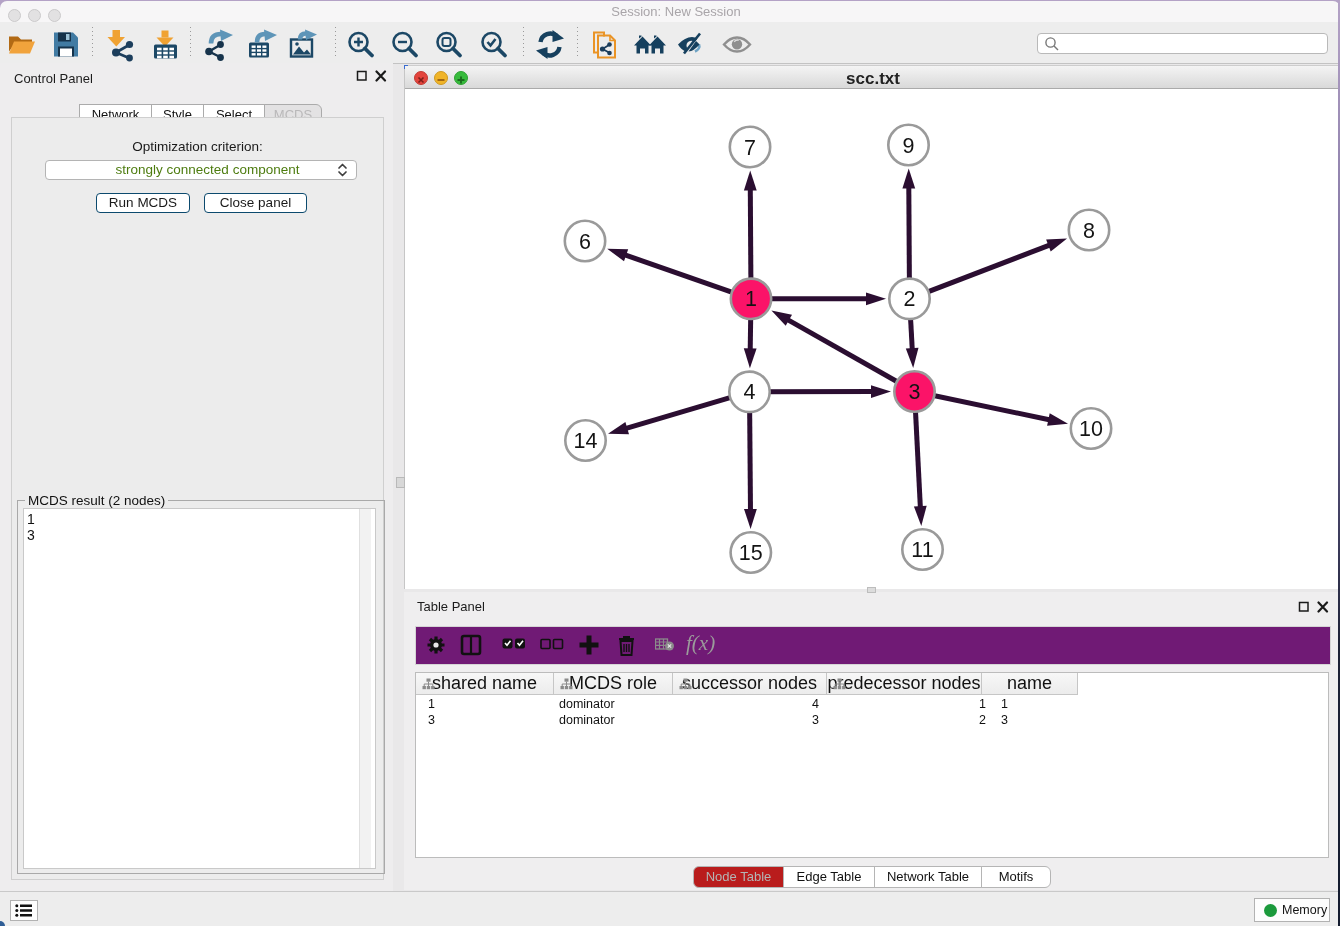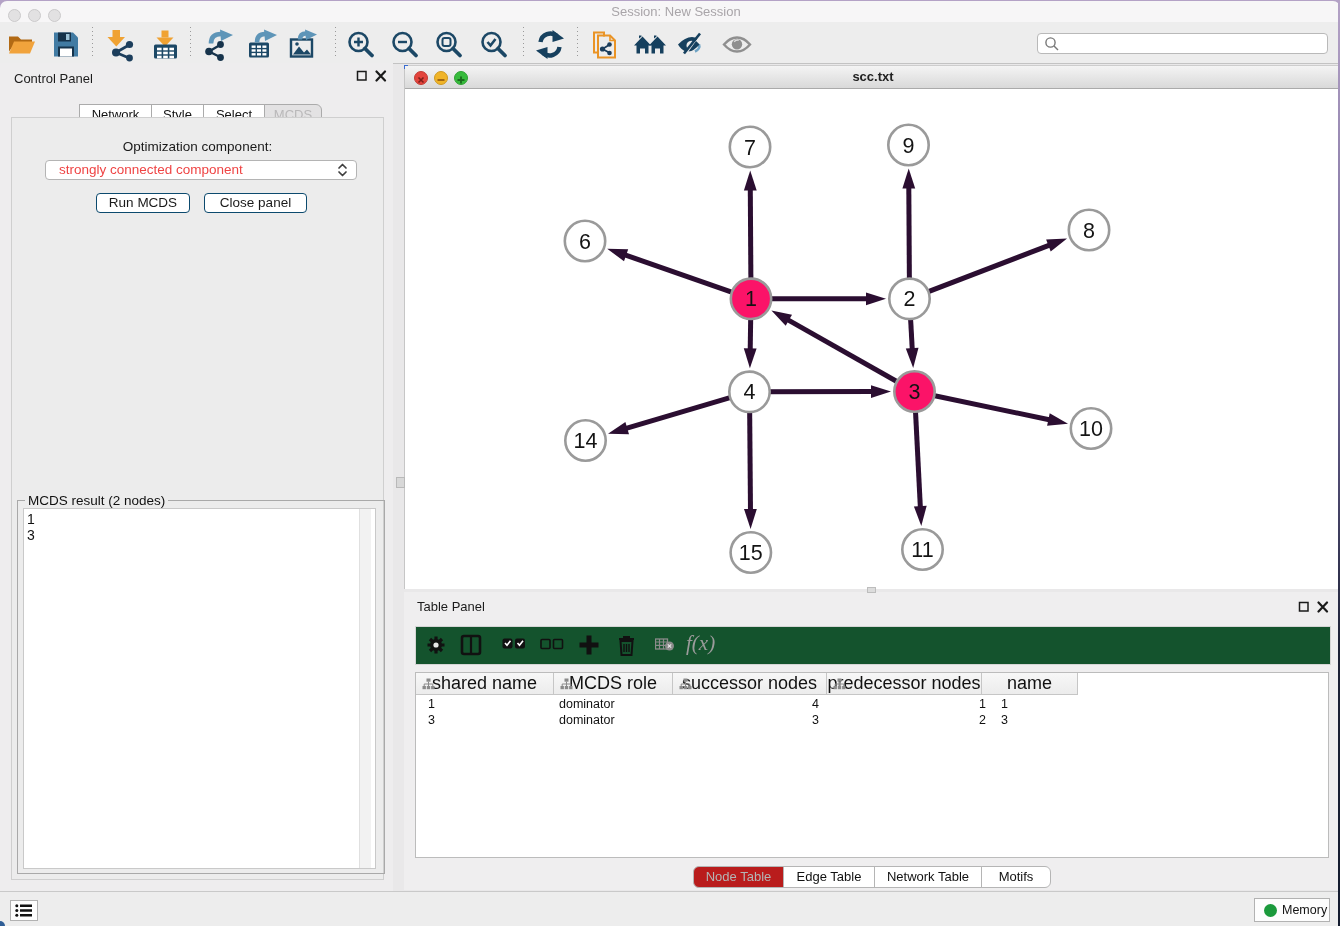--- a/index.html
+++ b/index.html
@@ -23,45 +23,45 @@
   
   #cpanel{left:0;top:63px;width:393px;height:828px;background:#eeedee;}
   #cpanel .hdr{position:absolute;left:14px;top:8px;font-size:13px;color:#1c1c1c;}
   .tab{position:absolute;top:33px;height:19px;border:1px solid #ababab;background:#fff;
        font-size:13px;color:#111;text-align:center;line-height:19px;margin-top:8px;}
   #cpcontent{position:absolute;left:11px;top:54px;width:371px;height:761px;
        background:#ececec;border:1px solid #cfcfcf;}
   #optlabel{position:absolute;left:0;top:21px;width:371px;text-align:center;
        font-size:13.5px;color:#1a1a1a;}
   #combo{position:absolute;left:33px;top:42px;width:297px;height:18px;background:#fff;
-       border:1px solid #b4b4b4;border-radius:4px;font-size:13.5px;color:#ef4444;
-       line-height:18px;padding-left:13px;}
+       border:1px solid #b4b4b4;border-radius:4px;font-size:13.5px;color:#4d7c0f;
+       line-height:18px;padding-left:13px;text-align:center;}
   .btn{position:absolute;top:75px;height:18px;background:#fff;border:1px solid #0c4a6e;
        border-radius:4px;font-size:13.5px;color:#1a1a1a;text-align:center;line-height:18px;}
   #fieldset{position:absolute;left:5px;top:382px;width:366px;height:372px;
        border:1px solid #a9a9a9;}
   #fieldlegend{position:absolute;left:7px;top:-8px;background:#ececec;padding:0 3px;
        font-size:13.5px;color:#111;}
   #mcdslist{position:absolute;left:5px;top:7px;width:351px;height:359px;background:#fff;
        border:1px solid #c9c9c9;font-size:14px;color:#111;}
   #mcdslist .scroll{position:absolute;right:4px;top:0px;width:11px;height:100%;
        background:#f2f2f2;border-left:1px solid #e0e0e0;}
   
   #netwin{left:404px;top:65px;width:936px;height:523px;background:#fff;
       border-left:1px solid #c6c6c6;border-top:1px solid #cdcdcd;}
   #nettitle{position:absolute;left:0;top:0;width:936px;height:22px;
       background:linear-gradient(#f4f4f4,#d9d9d9);border-bottom:1px solid #aaaaaa;}
   #nettitle .t{position:absolute;left:0;top:3px;width:100%;text-align:center;
-      font-size:13px;font-weight:bold;color:#222;}
+      font-size:17px;font-weight:bold;color:#222;}
   .tl{position:absolute;top:5px;width:12px;height:12px;border-radius:50%;}
   
   #tpanel{left:404px;top:592px;width:936px;height:298px;background:#efeeef;}
   #tpanel .hdr{position:absolute;left:13px;top:7px;font-size:13px;color:#1c1c1c;}
   #ttoolbar{position:absolute;left:11px;top:34px;width:914px;height:37px;
-      background:#14532d;border:1px solid #d5d5d5;}
+      background:#701a75;border:1px solid #d5d5d5;}
   #ttable{position:absolute;left:11px;top:80px;width:912px;height:184px;background:#fff;
       border:1px solid #bcbcbc;}
   .thc{position:absolute;top:0;height:21px;background:linear-gradient(#f7f7f7,#ececec);
       border-right:1px solid #c6c6c6;border-bottom:1px solid #c6c6c6;
       font-size:18px;color:#111;text-align:center;line-height:21px;}
   .trow{position:absolute;font-size:12.5px;color:#111;height:16px;line-height:16px;}
   .btab{position:absolute;top:274px;height:20px;border:1px solid #b5b5b5;background:#fff;
       font-size:13px;color:#111;text-align:center;line-height:20px;}
   
   #statusbar{left:0;top:891px;width:1340px;height:35px;background:#ededed;
@@ -233,21 +233,21 @@
   <svg style="position:absolute;left:356px;top:7px;" width="32" height="12" viewBox="0 0 32 12">
 <rect x="1.5" y="1.5" width="8.5" height="8.5" fill="none" stroke="#1a1a1a" stroke-width="1.5"></rect>
 <path d="M20.5,1.5 L29,10.5 M29,1.5 L20.5,10.5" stroke="#1a1a1a" stroke-width="2.2" stroke-linecap="round"></path>
 </svg>
   <div class="tab" style="left:79px;width:71px;">Network</div>
   <div class="tab" style="left:151px;width:51px;">Style</div>
   <div class="tab" style="left:203px;width:60px;">Select</div>
   <div class="tab" style="left:264px;width:56px;background:#e3e2e3;color:#b9b8b9;
        border-radius:0 6px 6px 0;">MCDS</div>
   <div id="cpcontent">
-    <div id="optlabel">Optimization component:</div>
+    <div id="optlabel">Optimization criterion:</div>
     <div id="combo">strongly connected component<svg style="position:absolute;right:8px;top:2px;" width="11" height="14" viewBox="0 0 11 14">
 <path d="M2,5 L5.5,1.5 L9,5 M2,9 L5.5,12.5 L9,9" fill="none" stroke="#3f3f3f" stroke-width="1.7" stroke-linecap="round" stroke-linejoin="round"></path>
 </svg></div>
     <div class="btn" style="left:84px;width:92px;">Run MCDS</div>
     <div class="btn" style="left:192px;width:101px;">Close panel</div>
     <div id="fieldset">
       <div id="fieldlegend">MCDS result (2 nodes)</div>
       <div id="mcdslist">
           <div style="padding:2px 0 0 3px;line-height:16px;">1<br>3</div>
         <div class="scroll"></div>

